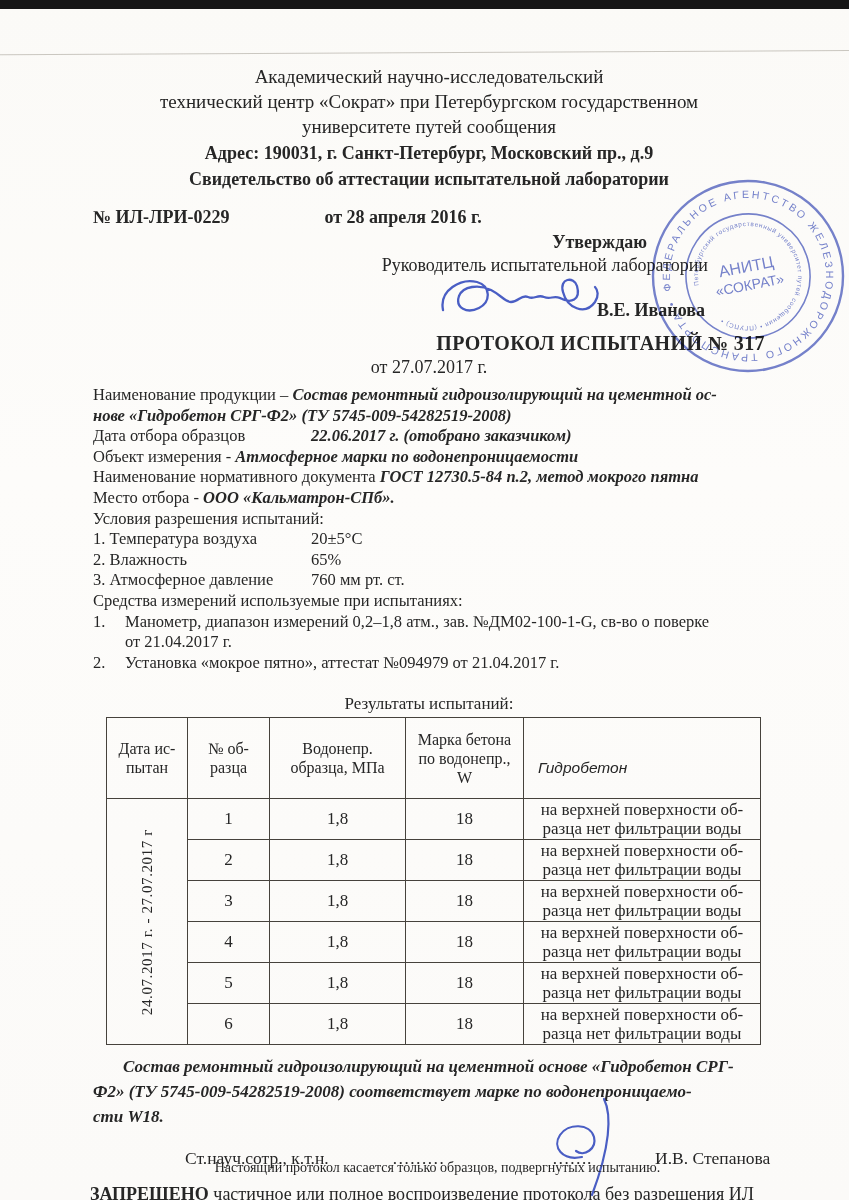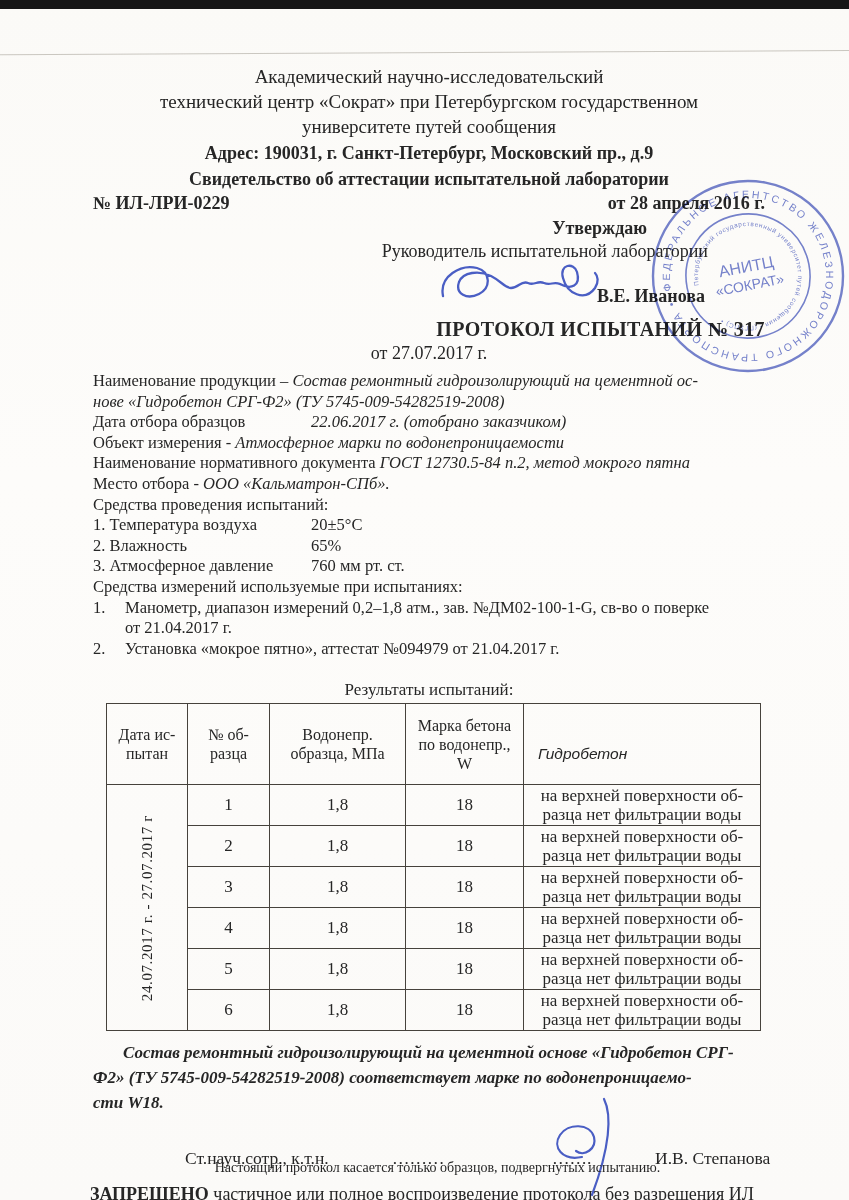--- a/index.html
+++ b/index.html
@@ -10,32 +10,32 @@
   }
   .top-bar{position:absolute;top:0;left:0;width:100%;height:9px;background:#161616;}
   .scan-line{position:absolute;top:52px;left:-8px;width:106%;height:1px;background:#b9b5ae;transform:rotate(-0.28deg);opacity:.75;}
   .content{position:absolute;inset:0;padding:0 84px 0 93px;}
   .center{text-align:center;}
   .bold{font-weight:bold;}
   .pre{white-space:pre-line;}
   .org{margin-top:64px;font-size:19px;line-height:25px;text-align:center;}
   .address{margin-top:4px;font-size:18px;}
   .cert{margin-top:5px;font-size:18px;}
-  .cert2{display:flex;justify-content:space-between;gap:59px;font-size:18px;margin-top:3px;}
+  .cert2{display:flex;justify-content:flex-start;gap:95px;font-size:18px;margin-top:17px;}
   .approve{margin-top:4px;}
   .approve-title{text-align:right;padding-right:118px;font-size:18px;font-weight:bold;}
   .approve-role{text-align:right;padding-right:57px;font-size:18px;margin-top:2px;}
   .approve-sig{position:relative;height:52px;font-weight:bold;}
   .approve-sig .name{position:absolute;right:60px;top:24px;font-size:18px;}
   .sig1-svg{position:absolute;right:145px;top:-4px;}
   .doc-title{font-size:20px;font-weight:bold;text-align:right;margin-top:4px;letter-spacing:.4px;}
   .doc-date{font-size:18px;text-align:center;margin-top:2px;}
   .body{margin-top:7px;font-size:16.5px;line-height:20.6px;}
   .body p{margin:0;text-align:justify;}
-  .val{font-style:italic;}
+  .val{font-style:italic;font-weight:bold;}
   .tabrow{display:flex;}
   .tabrow .lbl{width:218px;flex:none;}
   .inst{display:flex;}
   .inst .n{width:32px;flex:none;}
   .results-caption{text-align:center;font-size:17px;margin-top:21px;}
   table.results{border-collapse:collapse;table-layout:fixed;margin-left:13px;margin-top:3px;}
   table.results th, table.results td{border:1.6px solid #46423c;padding:0 6px;}
   table.results th{height:62px;font-weight:normal;font-size:16px;line-height:19px;text-align:center;vertical-align:middle;}
   table.results th.note-h{font-family:"Liberation Sans",sans-serif;font-style:italic;font-size:15.5px;text-align:left;padding-left:14px;vertical-align:middle;padding-top:18px;}
   table.results td{height:40px;font-size:17px;text-align:center;vertical-align:middle;}
@@ -100,21 +100,21 @@
       </div>
       <p>
         <span>Объект  измерения  - </span><span class="val">Атмосферное  марки по водонепроницаемости</span>
       </p>
       <p>
         <span>Наименование нормативного документа   </span><span class="val">ГОСТ 12730.5-84 п.2, метод мокрого пятна</span>
       </p>
       <p>
         <span>Место отбора  - </span><span class="val">ООО «Кальматрон-СПб».</span>
       </p>
-      <p>Средства проведения испытаний:</p>
+      <p>Условия разрешения испытаний:</p>
       <div class="tabrow">
         <span class="lbl">1. Температура воздуха</span>
         <span>20±5°С</span>
       </div>
       <div class="tabrow">
         <span class="lbl">2. Влажность</span>
         <span>65%</span>
       </div>
       <div class="tabrow">
         <span class="lbl">3. Атмосферное давление</span>

